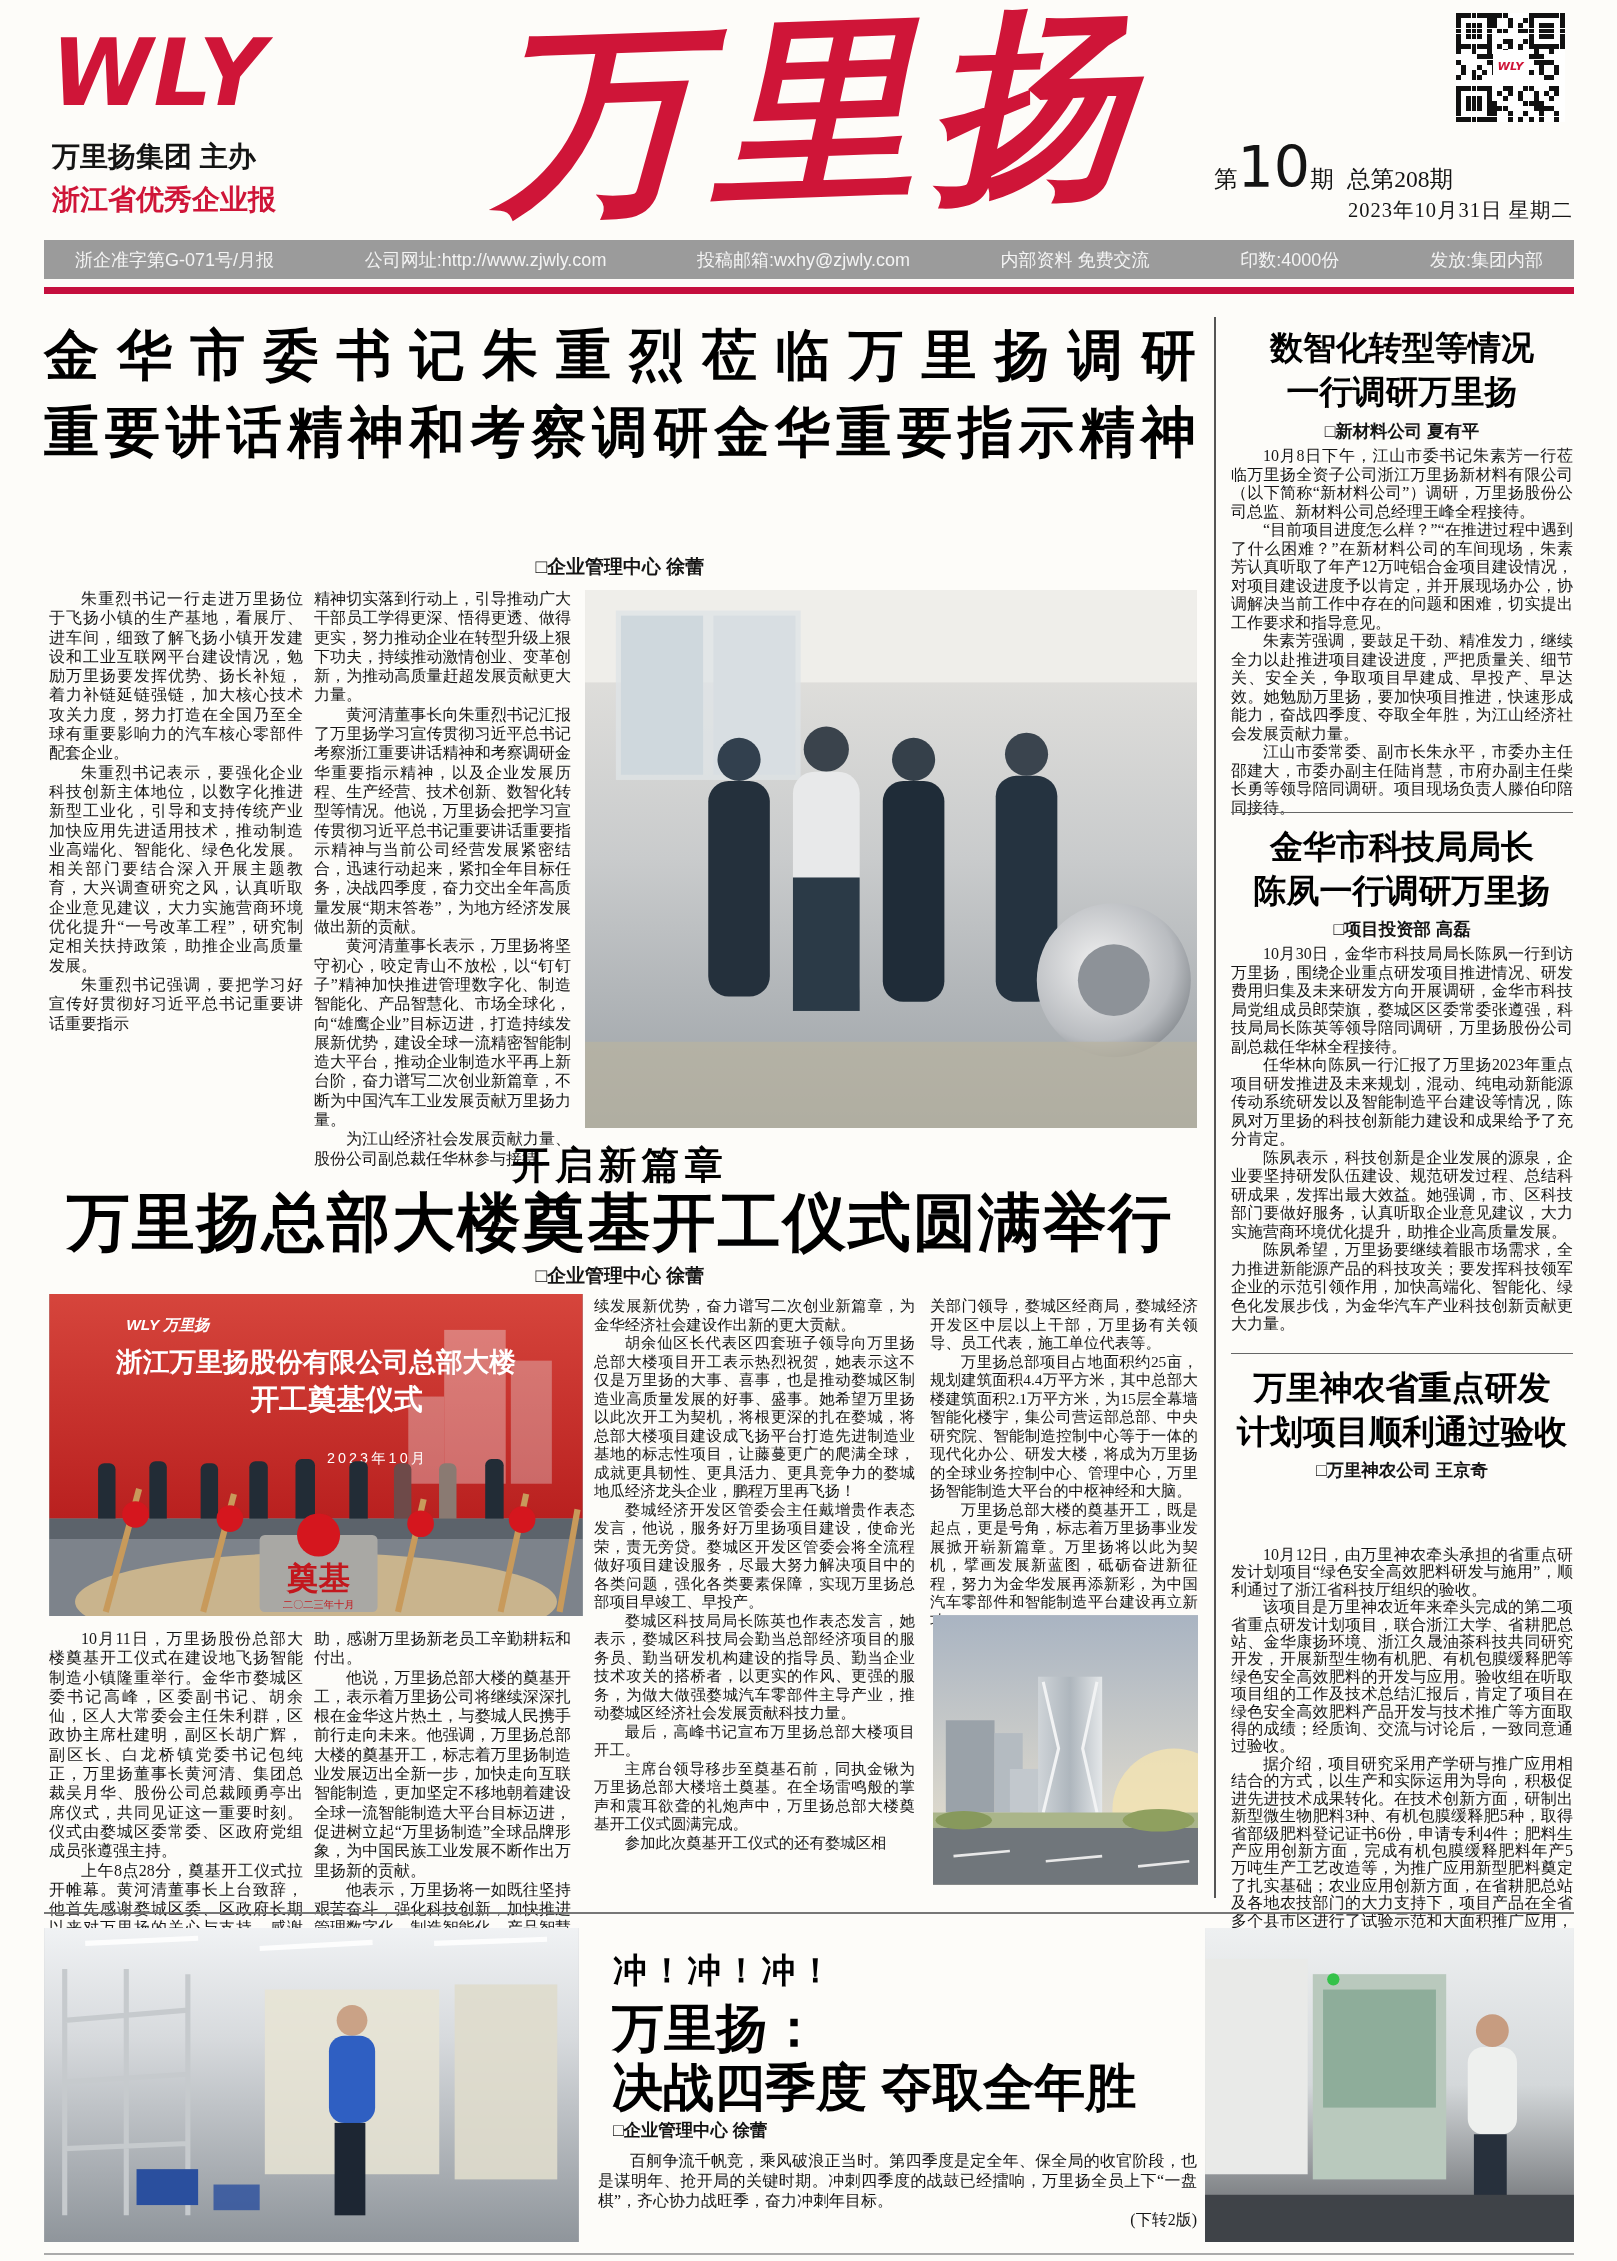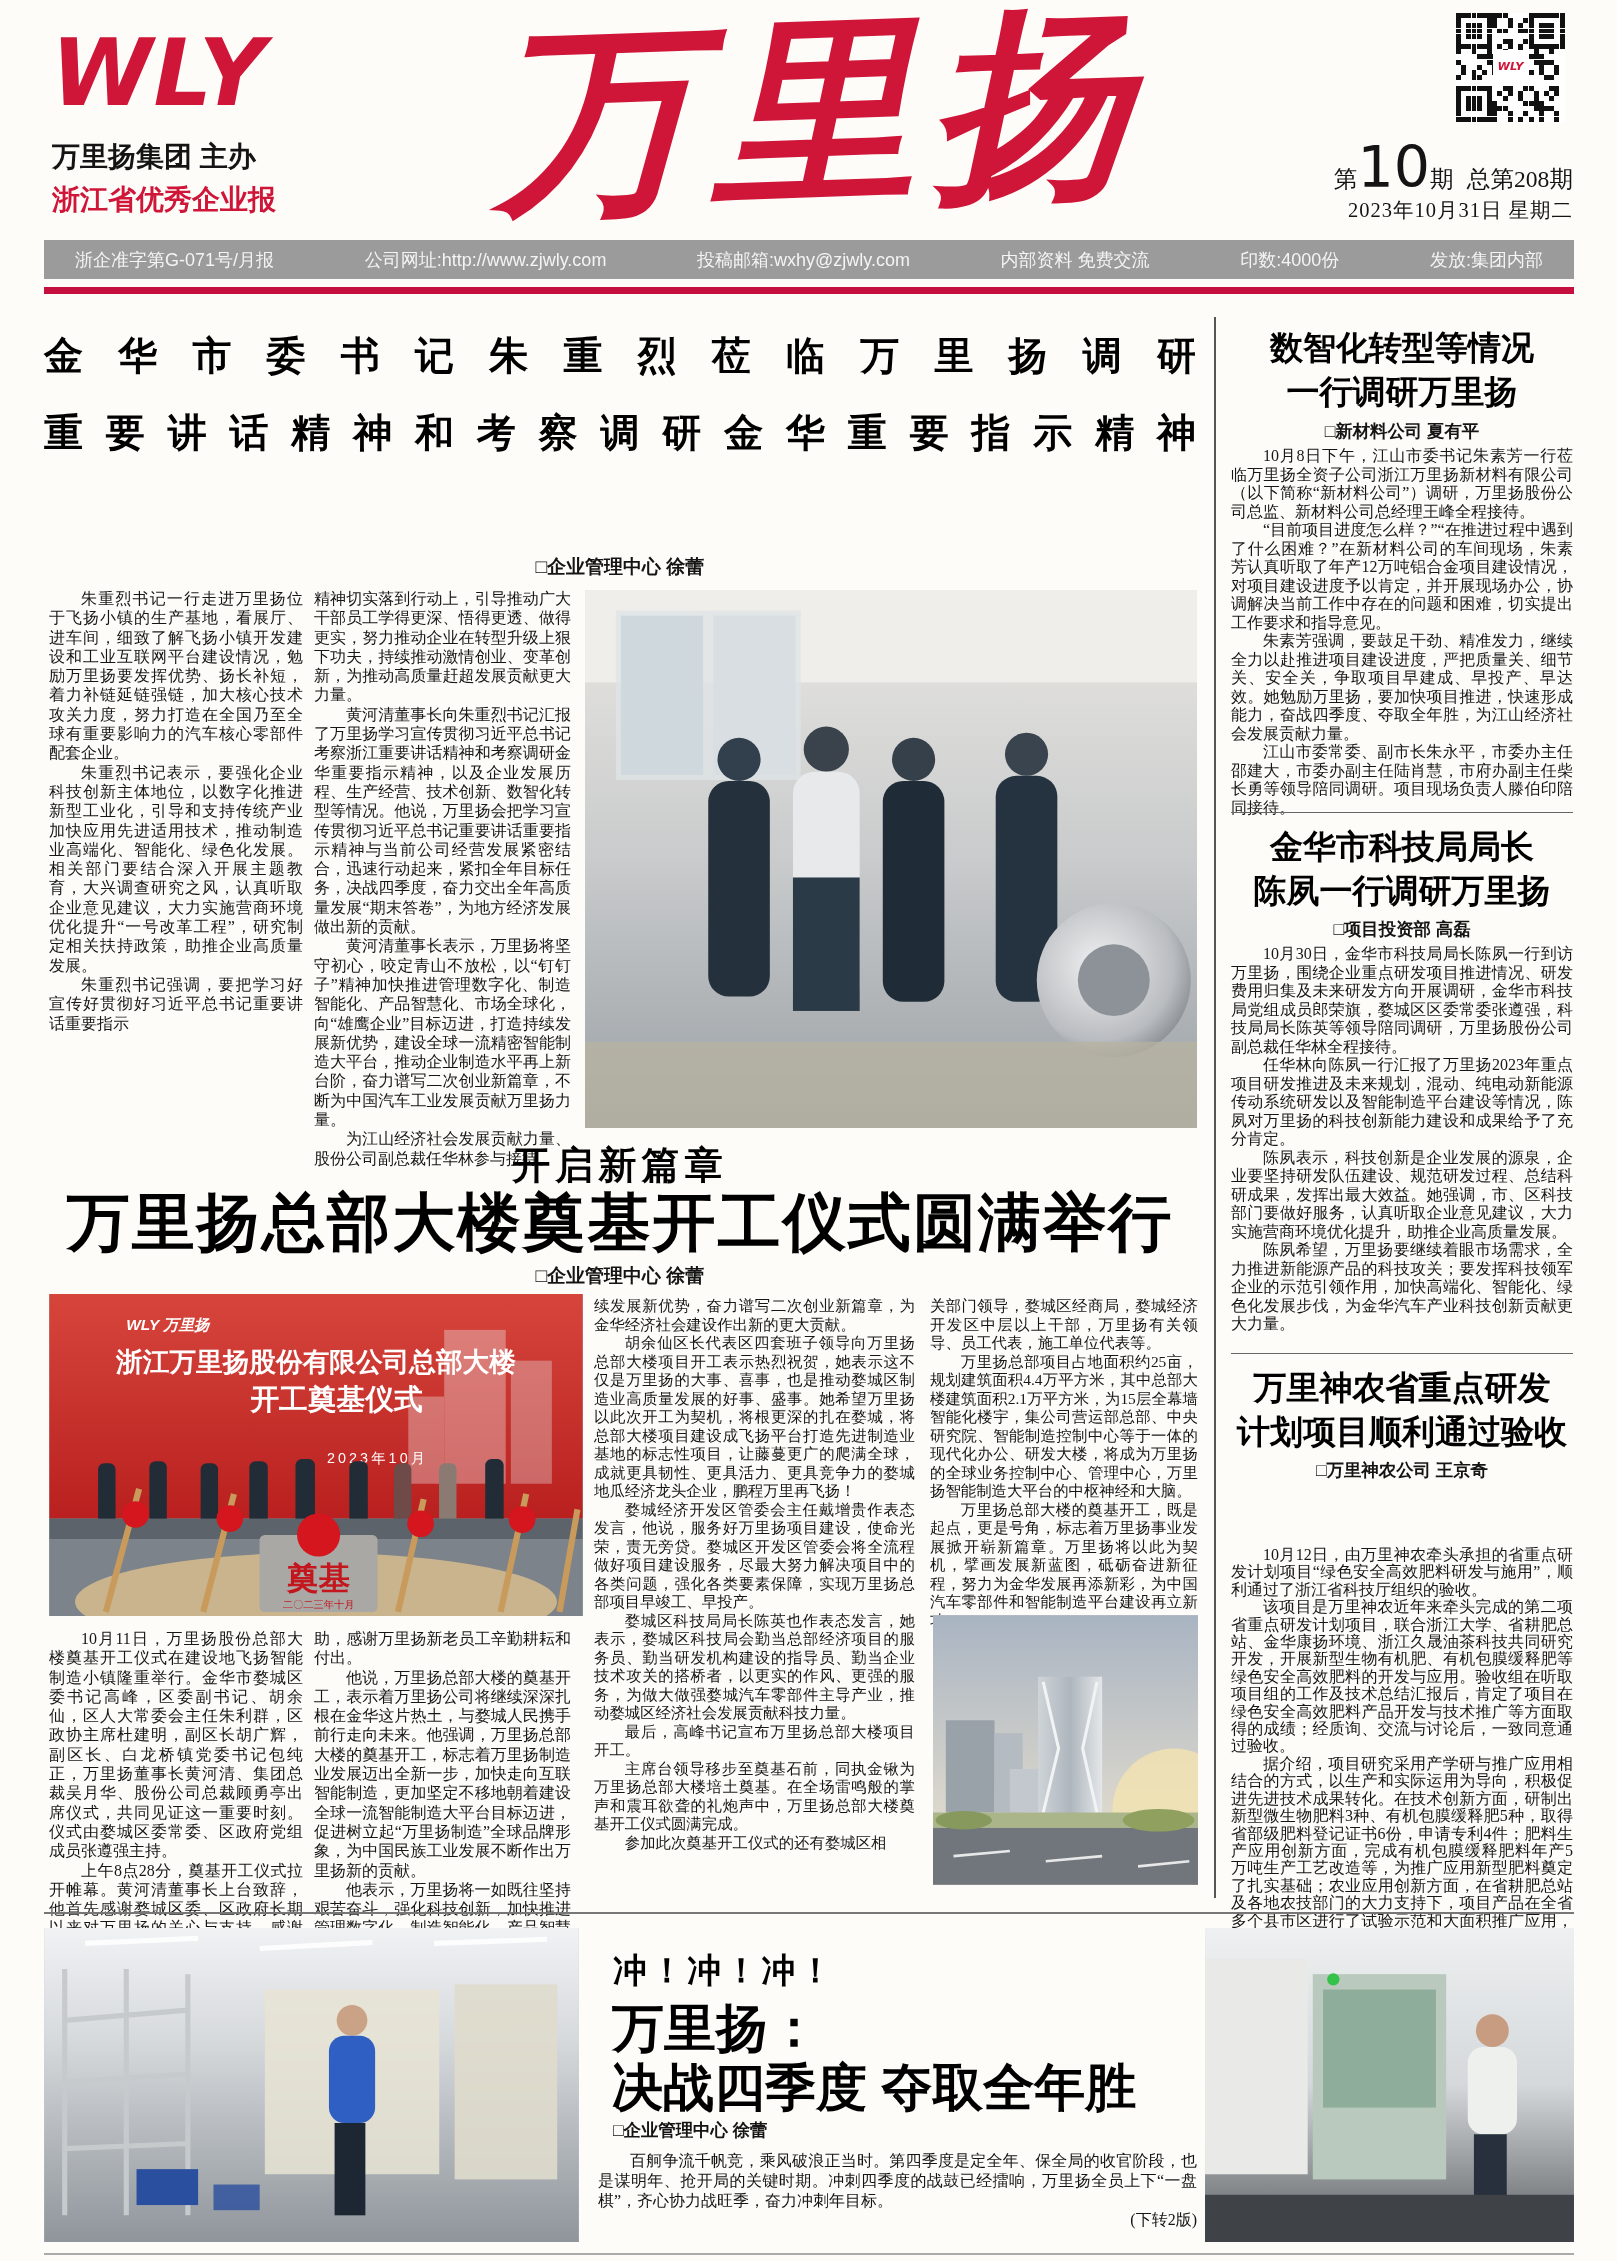--- a/index.html
+++ b/index.html
@@ -20,33 +20,33 @@
   .masthead { left:441px; top:-18px; width:759px; height:257px; color:#cf1538;
     font-family:"DejaVu Serif",serif; font-weight:bold; font-style:italic;
     font-size:203px; line-height:257px; text-align:center; letter-spacing:15.4px;
     transform:rotate(-2deg); white-space:nowrap; }
   .qr-box { left:1456px; top:13px; width:109px; height:109px; background:#fff; }
   .qr-grid{ position:relative; width:100%; height:100%; }
   .qr-cell{ position:absolute; background:#111; }
   .qr-center{ position:absolute; left:37px; top:37px; width:35px; height:35px; background:#fff;
     color:#cf1538; font-weight:bold; font-size:11.3px; text-align:center; line-height:33px;
     font-family:"DejaVu Sans",sans-serif; font-style:italic; }
-  .issue-line { right:44px; top:134px; width:359px; text-align:right; white-space:nowrap; }
+  .issue-line { right:44px; top:134px; width:359px; white-space:nowrap; }
   .issue-line .sm { font-size:23.6px; }
   .issue-line .big{ font-size:57px; font-family:"DejaVu Sans",sans-serif; font-weight:400; }
   .issue-line .gap{ display:inline-block; width:13.3px; }
   .date-line { right:44px; top:196px; width:359px; text-align:right; font-size:20.5px; letter-spacing:1px; }
   .infobar { left:44px; top:240px; width:1530px; height:39px; background:#9b9b9b;
     display:flex; align-items:center; justify-content:space-between; padding:0 31px;
     color:#f4f4f4; font-size:18px; }
   .red-rule { left:44px; top:287px; width:1530px; height:6.7px; background:#c50f3e; }
   
   .hl-wrap { left:44px; top:317px; width:1152px; }
   .hl-line { font-family:"Liberation Sans","DejaVu Sans",sans-serif; font-weight:900;
-    font-size:39px; line-height:77px; text-align:justify; text-align-last:justify; color:#000; }
+    font-size:55px; line-height:77px; text-align:justify; text-align-last:justify; color:#000; }
   .byline { font-size:19px; font-weight:bold; text-align:center; }
   .main-byline { left:44px; top:554px; width:1152px; }
   
   .col p { font-size:16px; line-height:19.3px; text-align:justify; text-indent:2em; color:#161616; }
   .col p.cont { text-indent:0; }
   .mcol1 { left:49px;  top:589px; width:254px; }
   .mcol2 { left:314px; top:589px; width:257px; }
   .photo { overflow:hidden; background:#ccc; }
   .main-photo { left:585px; top:590px; width:612px; height:538px; }
   

